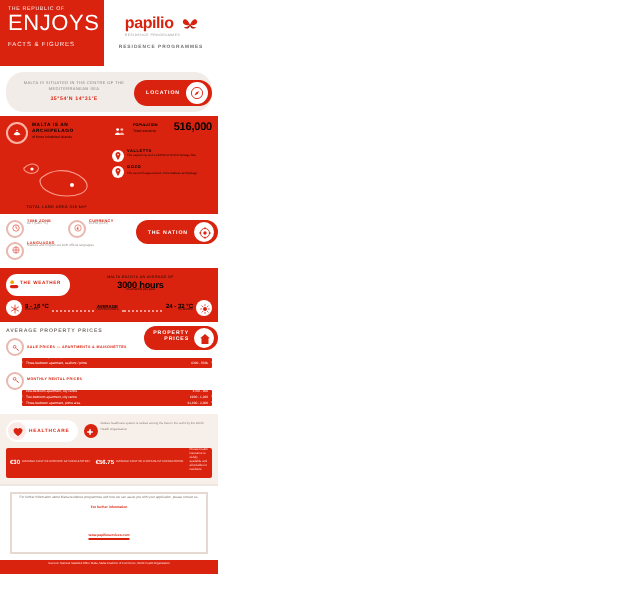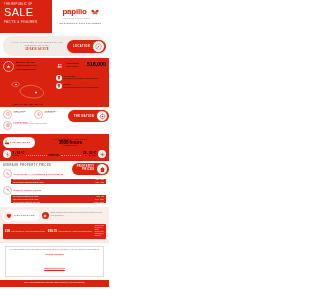--- a/index.html
+++ b/index.html
@@ -111,21 +111,21 @@
   svg{display:block;}
 </style>
 </head>
 <body>
 
 <div class="page">
 
   <div class="band header">
     <div class="hdr-left">
       <div class="t-republic">THE REPUBLIC OF</div>
-      <div class="t-malta">SALE</div>
+      <div class="t-malta">ENJOYS</div>
       <div class="t-facts">FACTS &amp; FIGURES</div>
     </div>
     <div class="hdr-right">
       <div class="logo-wrap">
         <div>
           <div class="logo-txt">papilio</div>
           <div class="logo-sub">residence programmes</div>
         </div>
         <span class="butterfly">
           <svg width="8" height="7" viewBox="0 0 16 14">

